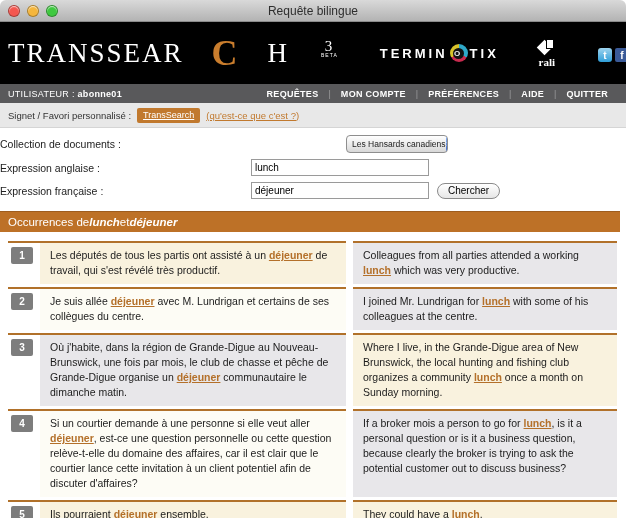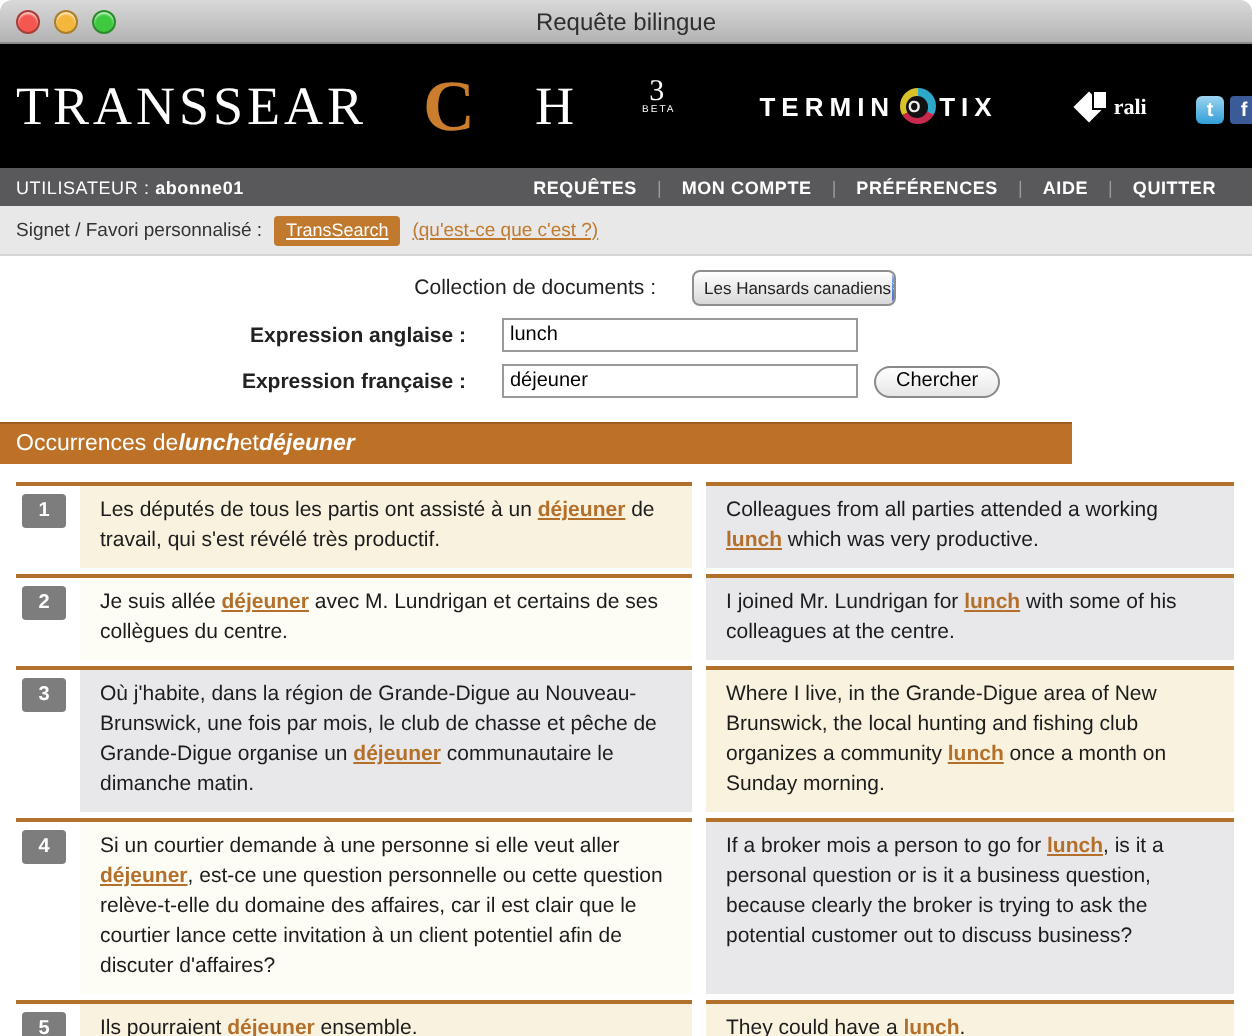--- a/index.html
+++ b/index.html
@@ -25,21 +25,21 @@
   .ts-sup { display:inline-flex; flex-direction:column; align-items:center; margin-left:2px; transform:translateY(-4px); }
   .ts-sup .three { font-size:15px; line-height:12px; }
   .ts-sup .beta { font-size:5px; letter-spacing:1px; font-family:"Liberation Sans",sans-serif; }
   .tx-logo { margin-left:42px; color:#fff; font-size:13px; letter-spacing:3px;
     display:flex; align-items:center; font-weight:bold; }
   .tx-o { width:18px; height:18px; border-radius:50%; margin:0 2px;
     background:conic-gradient(#2ea8c8 0 120deg,#c82a4e 120deg 240deg,#d8c22a 240deg 360deg);
     display:flex; align-items:center; justify-content:center; }
   .tx-o-in { width:11px; height:11px; border-radius:50%; background:#111; color:#eee;
     font-size:8px; font-weight:bold; display:flex; align-items:center; justify-content:center; }
-  .rali { margin-left:38px; display:flex; flex-direction:row; align-items:center; color:#fff; }
+  .rali { margin-left:38px; display:flex; flex-direction:column; align-items:center; color:#fff; }
   .rali-icon { width:20px; height:16px; position:relative; }
   .rali-d1 { position:absolute; left:2px; top:3px; width:11px; height:11px; background:#fff; transform:rotate(45deg); }
   .rali-d2 { position:absolute; left:9px; top:0; width:8px; height:10px; background:#fff; border:1px solid #000; }
   .rali-label { font-family:"Liberation Serif", serif; font-size:11px; font-weight:bold; margin-top:1px; }
   .social { position:absolute; right:-3px; top:26px; display:flex; gap:3px; }
   .soc { width:14px; height:14px; border-radius:3px; color:#fff; font-size:10px; font-weight:bold;
     display:flex; align-items:center; justify-content:center; }
   .soc.tw { background:linear-gradient(#9ed4ef,#2f9ed8); }
   .soc.fb { background:#3a5a98; border-radius:2px; }
 
@@ -58,36 +58,36 @@
   .bm-btn { background:#c1792e; color:#fff; text-decoration:underline; font-size:9px;
     padding:2px 6px 3px; margin-left:6px; border-radius:2px; cursor:pointer; }
   .bm-link { color:#c1792e; text-decoration:underline; margin-left:6px; cursor:pointer; }
   .pill { margin-left:auto; margin-right:4px; background:linear-gradient(#fff,#e3e3e3);
     border:1px solid #8a8a8a; border-radius:10px; font-size:9.5px; color:#222;
     padding:2px 14px 3px; cursor:pointer; }
 
   
   .form { padding:7px 0 8px; background:#fff; }
   .frow { display:flex; align-items:center; margin-bottom:6px; font-size:10.5px; color:#222; }
-  .flabel { text-align:right; padding-right:18px; white-space:nowrap; }
+  .flabel { padding-right:18px; white-space:nowrap; }
   .flabel.w-coll { width:346px; }
-  .flabel.w-exp { width:251px; font-weight:bold; }
+  .flabel.w-exp { width:251px; font-weight:normal; }
   .mac-select { width:102px; height:18px; border:1px solid #8e8e8e; border-radius:4px;
     background:linear-gradient(#fff,#d8d8d8); display:flex; align-items:center;
     font-size:8.5px; padding-left:5px; cursor:pointer; white-space:nowrap; overflow:hidden; }
   .stepper { margin-left:auto; width:14px; height:16px; border-radius:3px;
     background:linear-gradient(#8cb6f2,#3b67ce); color:#fff; font-size:5px; line-height:5px;
     display:flex; flex-direction:column; align-items:center; justify-content:center; }
   .tinput { width:178px; height:17px; border:1px solid #9a9a9a; font-size:10px; padding:0 3px;
     font-family:"Liberation Sans",sans-serif; }
   .chercher { margin-left:8px; background:linear-gradient(#fff,#e6e6e6); border:1px solid #8a8a8a;
     border-radius:9px; font-size:10px; padding:1px 10px 2px; cursor:pointer; }
 
   
-  .occ-bar { width:536px; height:21px; background:#bd7127; border-top:1px solid #9e5d1f;
+  .occ-bar { width:620px; height:21px; background:#bd7127; border-top:1px solid #9e5d1f;
     color:#fff; font-size:11.5px; display:flex; align-items:center; padding-left:8px; margin-top:4px; }
   .occ-bar i b { font-style:italic; }
   .results { width:617px; padding-top:9px; }
   .rrow { display:flex; border-top:2px solid #b1712a; margin:0 0 3px 8px; }
   .numcol { width:28px; flex:none; }
   .numbox { width:22px; height:17px; margin:4px auto 0; background:#7d7d7d; color:#fff;
     border-radius:2px; font-size:10px; font-weight:bold;
     display:flex; align-items:center; justify-content:center; }
   .cell { font-size:10.5px; line-height:15px; color:#1c1c1c; padding:5px 10px 6px; }
   .cell.fr { width:306px; flex:none; margin-left:4px; }

